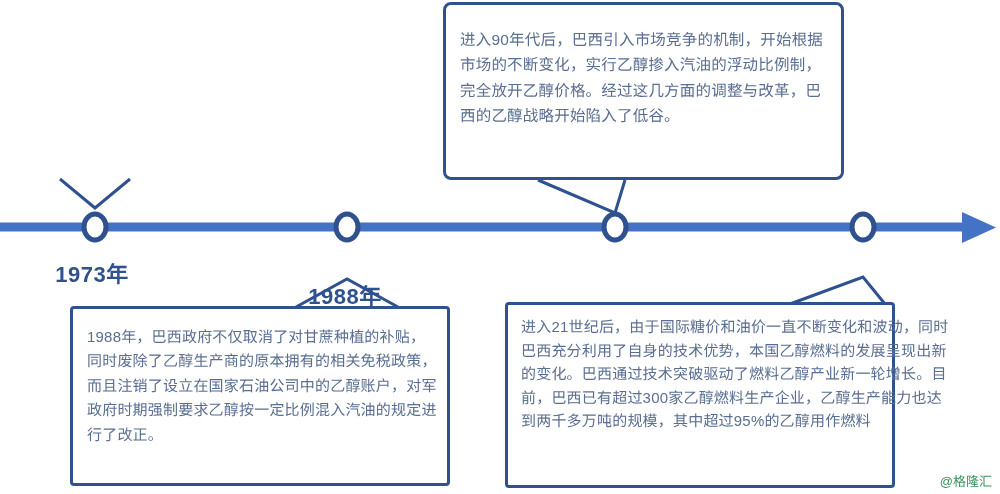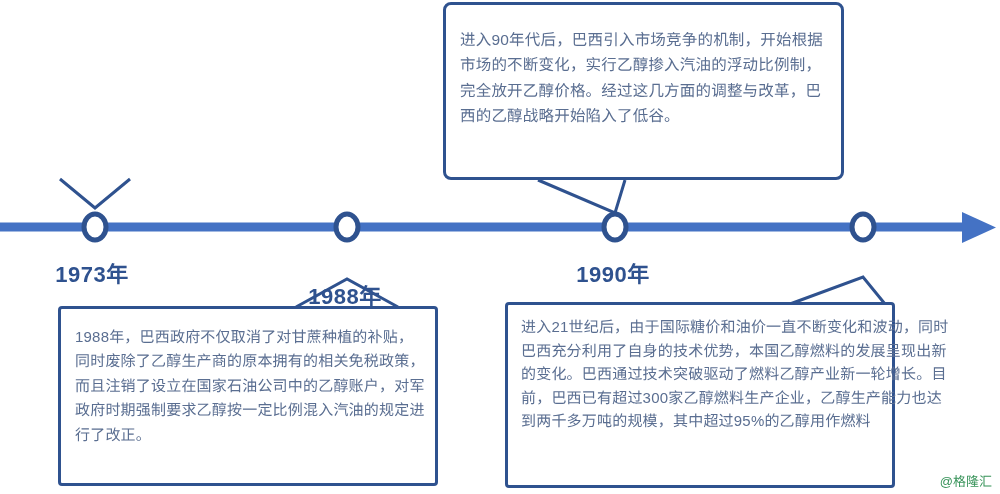--- a/index.html
+++ b/index.html
@@ -69,21 +69,21 @@
   #box-1990 .callout-text {
     position: absolute;
     left: 14px;
     top: 22px;
     width: 372px;
     font-size: 15.5px;
     line-height: 1.63;
   }
   
   #box-1988 {
-    left: 58px;
+    left: 70px;
     top: 306px;
     width: 380px;
     height: 180px;
     padding-left: 44px;
   }
   #box-1988 .callout-text {
     position: absolute;
     left: 14px;
     top: 16px;
     width: 350px;
@@ -170,17 +170,16 @@
   <div class="callout" id="box-1988">
     <div class="callout-text">1988年，巴西政府不仅取消了对甘蔗种植的补贴，同时废除了乙醇生产商的原本拥有的相关免税政策，而且注销了设立在国家石油公司中的乙醇账户，对军政府时期强制要求乙醇按一定比例混入汽油的规定进行了改正。</div>
   </div>
 
   <div class="callout" id="box-2000">
     <div class="callout-text">进入21世纪后，由于国际糖价和油价一直不断变化和波动，同时巴西充分利用了自身的技术优势，本国乙醇燃料的发展呈现出新的变化。巴西通过技术突破驱动了燃料乙醇产业新一轮增长。目前，巴西已有超过300家乙醇燃料生产企业，乙醇生产能力也达到两千多万吨的规模，其中超过95%的乙醇用作燃料</div>
   </div>
 
   <div class="year-label" style="left:92px; top:256px;">1973年</div>
   <div class="year-label" style="left:345px; top:256px;margin-top:22px;">1988年</div>
-  <div class="year-label" style="left:613px; top:256px;">1990年</div>
 
   <div id="watermark">@格隆汇</div>
 
 </div>
 
 </body></html>

